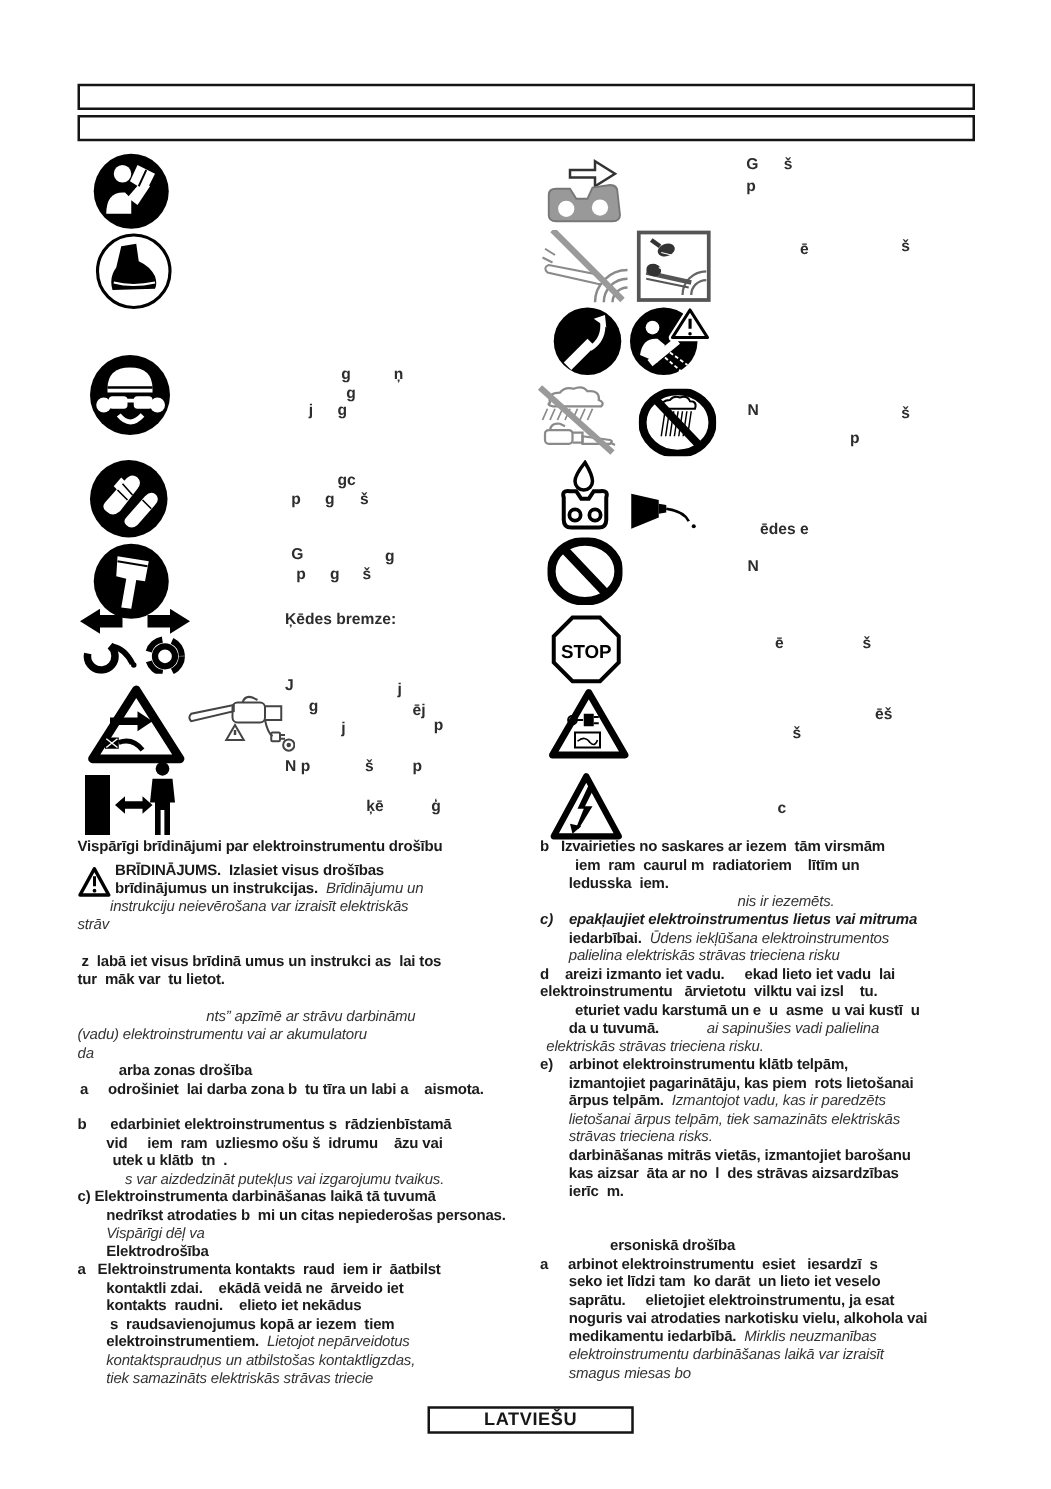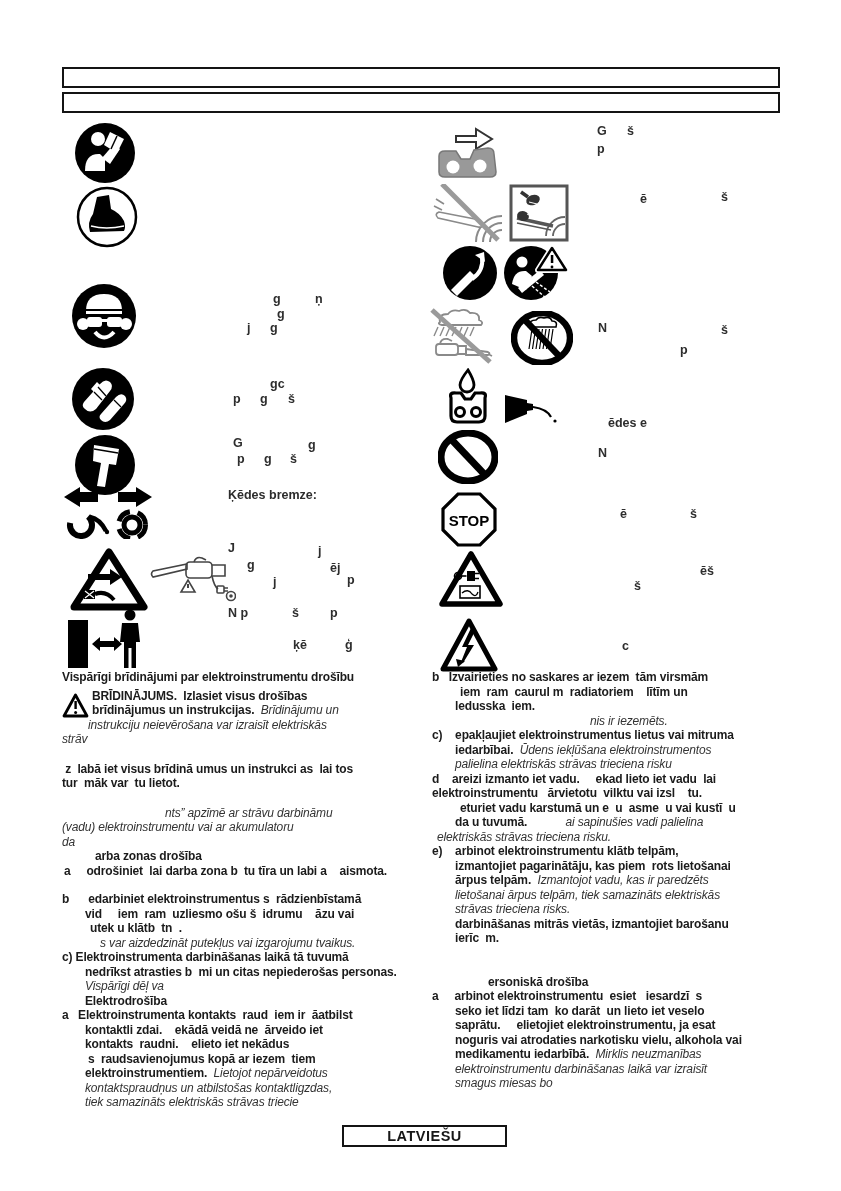--- a/index.html
+++ b/index.html
@@ -271,50 +271,51 @@
       <div class="ln" style="margin-left: 103px; margin-top: 15px;"><span class="s-i">nts” apzīmē ar strāvu darbināmu</span></div>
       <div class="ln" style="margin-left: 0px;"><span class="s-i">(vadu) elektroinstrumentu vai ar akumulatoru</span></div>
       <div class="ln" style="margin-left: 0px;"><span class="s-i">da</span></div>
       <div class="ln" style="margin-left: 33px;"><span class="s-b">arba zonas drošība</span></div>
       <div class="ln" style="margin-left: 2px;"><span class="s-b">a     odrošiniet  lai darba zona b  tu tīra un labi a    aismota.</span></div>
       <div class="ln" style="margin-left: 0px; margin-top: 14px;"><span class="s-b">b      edarbiniet elektroinstrumentus s  rādzienbīstamā</span></div>
       <div class="ln" style="margin-left: 23px;"><span class="s-b">vid     iem  ram  uzliesmo ošu š  idrumu    āzu vai</span></div>
       <div class="ln" style="margin-left: 28px;"><span class="s-b">utek u klātb  tn  .</span></div>
       <div class="ln" style="margin-left: 38px;"><span class="s-i">s var aizdedzināt putekļus vai izgarojumu tvaikus.</span></div>
       <div class="ln" style="margin-left: 0px;"><span class="s-b">c) Elektroinstrumenta darbināšanas laikā tā tuvumā</span></div>
-      <div class="ln" style="margin-left: 23px;"><span class="s-b">nedrīkst atrasties b  mi un citas nepiederošas personas.</span></div>
+      <div class="ln" style="margin-left: 23px;"><span class="s-b">nedrīkst atrodaties b  mi un citas nepiederošas personas.</span></div>
       <div class="ln" style="margin-left: 23px;"><span class="s-i">Vispārīgi dēļ va</span></div>
       <div class="ln" style="margin-left: 23px;"><span class="s-b">Elektrodrošība</span></div>
       <div class="ln" style="margin-left: 0px;"><span class="s-b">a   Elektroinstrumenta kontakts  raud  iem ir  āatbilst</span></div>
       <div class="ln" style="margin-left: 23px;"><span class="s-b">kontaktli zdai.    ekādā veidā ne  ārveido iet</span></div>
       <div class="ln" style="margin-left: 23px;"><span class="s-b">kontakts  raudni.    elieto iet nekādus</span></div>
       <div class="ln" style="margin-left: 26px;"><span class="s-b">s  raudsavienojumus kopā ar iezem  tiem</span></div>
       <div class="ln" style="margin-left: 23px;"><span class="s-b">elektroinstrumentiem.  </span><span class="s-i">Lietojot nepārveidotus</span></div>
       <div class="ln" style="margin-left: 23px;"><span class="s-i">kontaktspraudņus un atbilstošas kontaktligzdas,</span></div>
       <div class="ln" style="margin-left: 23px;"><span class="s-i">tiek samazināts elektriskās strāvas triecie</span></div>
     </div>
   <div class="col" id="right-text" style="left:432px;top:670px">
       <div class="ln" style="margin-left: 0px;"><span class="s-b">b   Izvairieties no saskares ar iezem  tām virsmām</span></div>
       <div class="ln" style="margin-left: 28px;"><span class="s-b">iem  ram  caurul m  radiatoriem    lītīm un</span></div>
       <div class="ln" style="margin-left: 23px;"><span class="s-b">ledusska  iem.</span></div>
       <div class="ln" style="margin-left: 158px;"><span class="s-i">nis ir iezemēts.</span></div>
-      <div class="ln" style="margin-left: 0px;"><span class="s-b">c)    epakļaujiet elektroinstrumentus lietus vai mitruma</span></div>
+      <div class="ln" style="margin-left: 0px; font-style: italic;"><span class="s-b">c)    epakļaujiet elektroinstrumentus lietus vai mitruma</span></div>
       <div class="ln" style="margin-left: 23px;"><span class="s-b">iedarbībai.  </span><span class="s-i">Ūdens iekļūšana elektroinstrumentos</span></div>
       <div class="ln" style="margin-left: 23px;"><span class="s-i">palielina elektriskās strāvas trieciena risku</span></div>
       <div class="ln" style="margin-left: 0px;"><span class="s-b">d    areizi izmanto iet vadu.     ekad lieto iet vadu  lai</span></div>
       <div class="ln" style=""><span class="s-b">elektroinstrumentu   ārvietotu  vilktu vai izsl    tu.</span></div>
       <div class="ln" style="margin-left: 28px;"><span class="s-b">eturiet vadu karstumā un e  u  asme  u vai kustī  u</span></div>
       <div class="ln" style="margin-left: 23px;"><span class="s-b">da u tuvumā.</span><span class="s-i">            ai sapinušies vadi palielina</span></div>
       <div class="ln" style="margin-left: 5px;"><span class="s-i">elektriskās strāvas trieciena risku.</span></div>
       <div class="ln" style="margin-left: 0px;"><span class="s-b">e)    arbinot elektroinstrumentu klātb telpām,</span></div>
       <div class="ln" style="margin-left: 23px;"><span class="s-b">izmantojiet pagarinātāju, kas piem  rots lietošanai</span></div>
       <div class="ln" style="margin-left: 23px;"><span class="s-b">ārpus telpām.  </span><span class="s-i">Izmantojot vadu, kas ir paredzēts</span></div>
       <div class="ln" style="margin-left: 23px;"><span class="s-i">lietošanai ārpus telpām, tiek samazināts elektriskās</span></div>
       <div class="ln" style="margin-left: 23px;"><span class="s-i">strāvas trieciena risks.</span></div>
       <div class="ln" style="margin-left: 23px;"><span class="s-b">darbināšanas mitrās vietās, izmantojiet barošanu</span></div>
+      <div class="ln" style="margin-left: 23px;"><span class="s-b">kas aizsar  āta ar no  l  des strāvas aizsardzības</span></div>
       <div class="ln" style="margin-left: 23px;"><span class="s-b">ierīc  m.</span></div>
       <div class="ln" style="margin-left: 56px; margin-top: 29px;"><span class="s-b">ersoniskā drošība</span></div>
       <div class="ln" style="margin-left: 0px;"><span class="s-b">a     arbinot elektroinstrumentu  esiet   iesardzī  s</span></div>
       <div class="ln" style="margin-left: 23px;"><span class="s-b">seko iet līdzi tam  ko darāt  un lieto iet veselo</span></div>
       <div class="ln" style="margin-left: 23px;"><span class="s-b">saprātu.     elietojiet elektroinstrumentu, ja esat</span></div>
       <div class="ln" style="margin-left: 23px;"><span class="s-b">noguris vai atrodaties narkotisku vielu, alkohola vai</span></div>
       <div class="ln" style="margin-left: 23px;"><span class="s-b">medikamentu iedarbībā.  </span><span class="s-i">Mirklis neuzmanības</span></div>
       <div class="ln" style="margin-left: 23px;"><span class="s-i">elektroinstrumentu darbināšanas laikā var izraisīt</span></div>
       <div class="ln" style="margin-left: 23px;"><span class="s-i">smagus miesas bo</span></div>
     </div>

